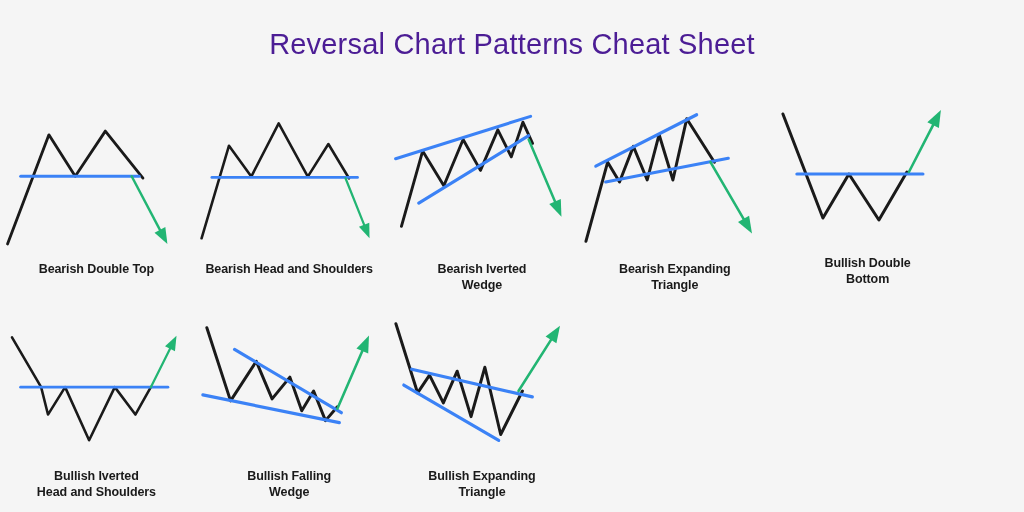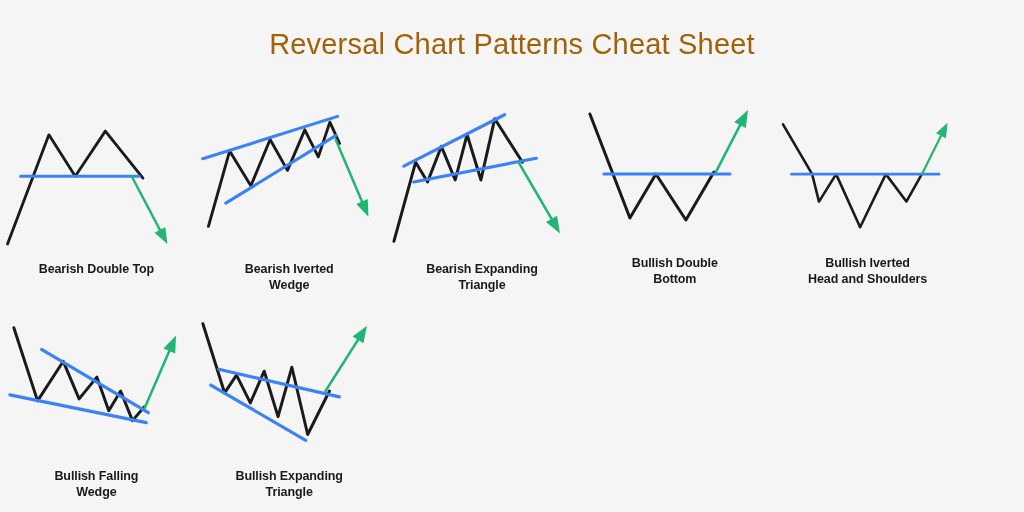--- a/index.html
+++ b/index.html
@@ -20,21 +20,21 @@
     background: #f5f5f5;
   }
   #title {
     position: absolute;
     top: 28px;
     left: 0;
     width: 1024px;
     text-align: center;
     font-size: 29px;
     font-weight: 400;
-    color: #a16207;
+    color: #4c1d95;
     letter-spacing: 0.2px;
   }
   .grid {
     position: absolute;
     top: 100px;
     left: 0;
     width: 964px;
     height: 426px;
     display: grid;
     grid-template-columns: repeat(5, 1fr);
@@ -78,20 +78,31 @@
     <div class="cell row1">
       <svg class="cell-art" viewBox="0 0 205 160" preserveAspectRatio="xMidYMid meet">
           <path d="M8 148 L52 32 L80 76 L112 28 L152 78" fill="none" stroke="#1a1a1a" stroke-width="3" stroke-linecap="round" stroke-linejoin="round"></path>
           <line x1="22" y1="76" x2="148" y2="76" stroke="#3b82f6" stroke-width="3.2" stroke-linecap="round"></line>
           <g>
             <line x1="140" y1="76" x2="171.46537932618628" y2="135.61861346014243" stroke="#22b573" stroke-width="2.6" stroke-linecap="round"></line>
             <polygon points="178,148 164.3166025740066,135.9993902287293 175.8136043610172,129.9315281744737" fill="#22b573"></polygon>
           </g>
         </svg>
       <div class="cell-label">Bearish Double Top</div>
+    </div>
+    <div class="cell row1">
+      <svg class="cell-art" viewBox="0 0 225 160" preserveAspectRatio="xMidYMid meet">
+          <path d="M10 148 L42 40 L68 76 L100 14 L134 76 L158 38 L182 78" fill="none" stroke="#1a1a1a" stroke-width="3" stroke-linecap="round" stroke-linejoin="round"></path>
+          <line x1="22" y1="77" x2="192" y2="77" stroke="#3b82f6" stroke-width="3.2" stroke-linecap="round"></line>
+          <g>
+            <line x1="178" y1="78" x2="200.80053053104254" y2="135.00132632760636" stroke="#22b573" stroke-width="2.6" stroke-linecap="round"></line>
+            <polygon points="206,148 193.65126001122604,134.62993565125225 205.72145699273443,129.80185685864893" fill="#22b573"></polygon>
+          </g>
+        </svg>
+      <div class="cell-label">Bearish Head and Shoulders</div>
     </div>
     <div class="cell row1">
       <svg class="cell-art" viewBox="0 0 200 160" preserveAspectRatio="xMidYMid meet">
           <path d="M16 128 L38 50 L60 86 L80 38 L98 70 L116 28 L130 56 L142 20 L152 42" fill="none" stroke="#1a1a1a" stroke-width="3" stroke-linecap="round" stroke-linejoin="round"></path>
           <line x1="10" y1="58" x2="150" y2="14" stroke="#3b82f6" stroke-width="3.2" stroke-linecap="round"></line>
           <line x1="34" y1="104" x2="148" y2="34" stroke="#3b82f6" stroke-width="3.2" stroke-linecap="round"></line>
           <g>
             <line x1="148" y1="38" x2="176.52403103517207" y2="105.11536714158136" stroke="#22b573" stroke-width="2.6" stroke-linecap="round"></line>
             <polygon points="182,118 169.36845814415742,104.89678854844747 181.3327600841176,99.81196022396439" fill="#22b573"></polygon>
           </g>

